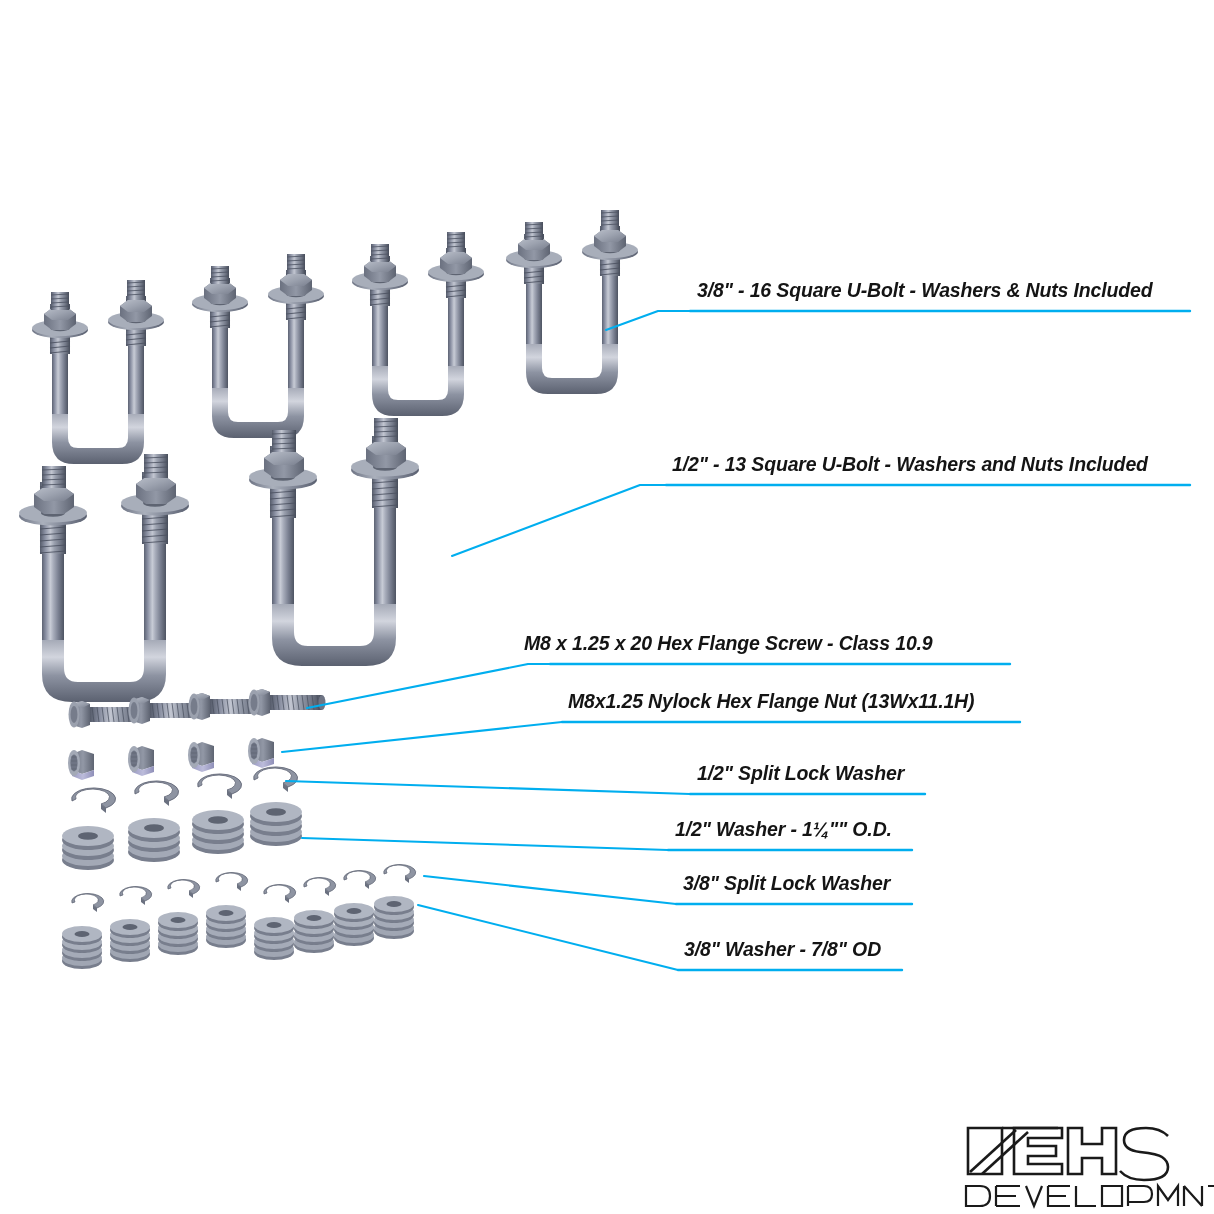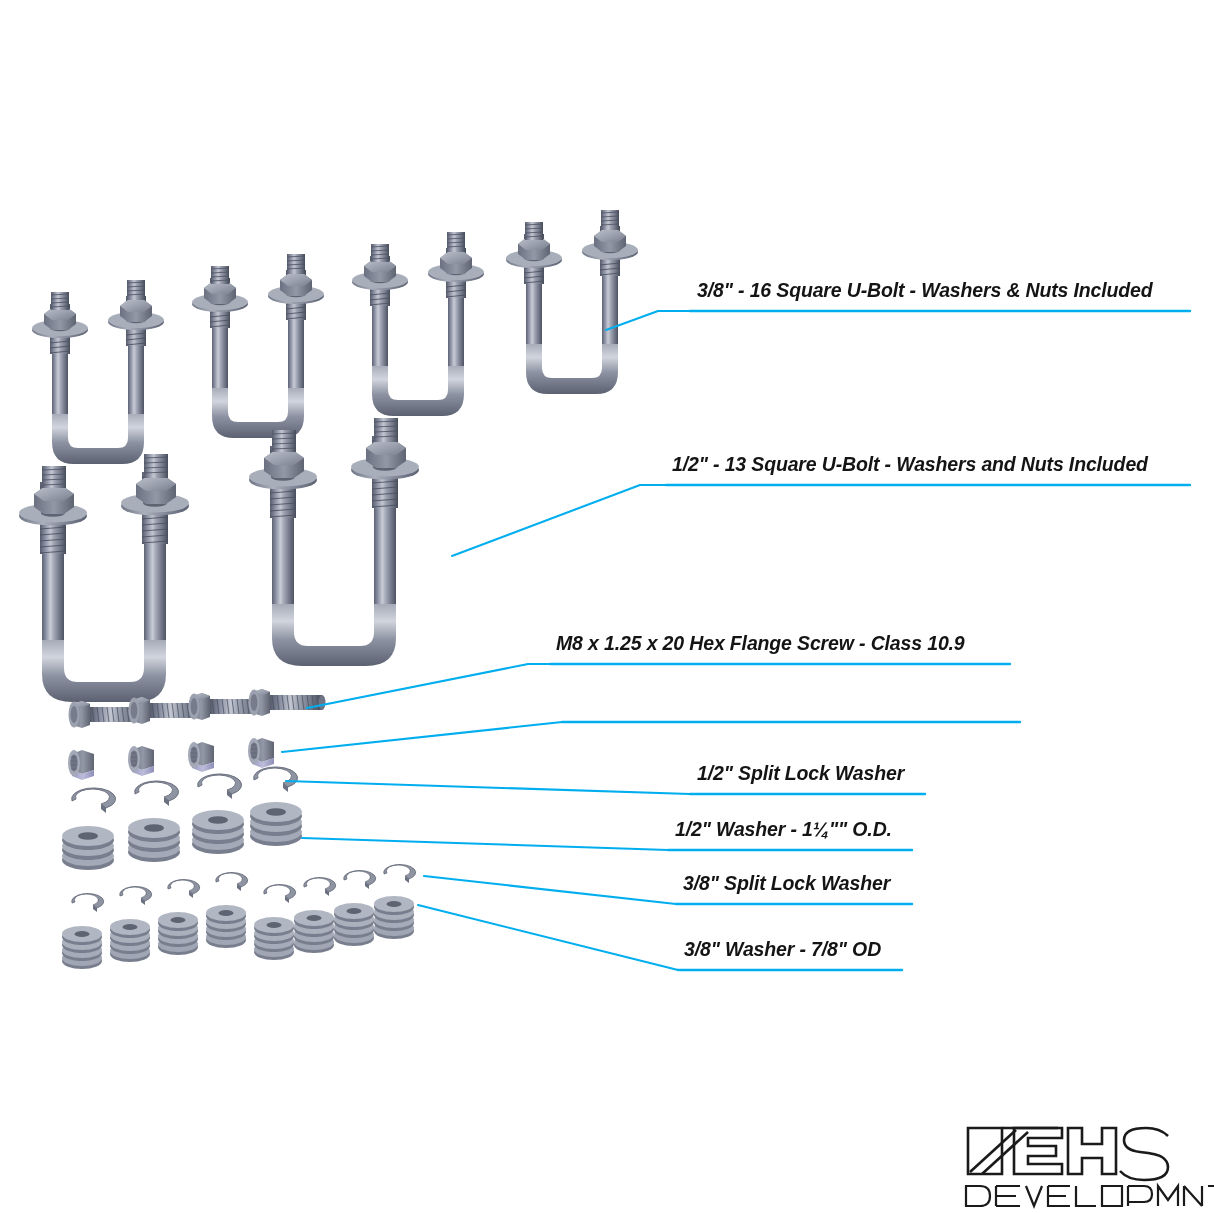--- a/index.html
+++ b/index.html
@@ -931,19 +931,20 @@
           <path d="M220,2 L220,22 M220,2 L238,22 M238,2 L238,22"></path>
           <path d="M244,2 L266,2 M255,2 L255,22"></path>
         </g>
       </g>
 
     </g>
   </svg>
 
   <div class="lbl" style="left: 697px; top: 279px; color: rgb(20, 20, 20);">3/8" - 16 Square U-Bolt - Washers &amp; Nuts Included</div>
   <div class="lbl" style="left: 672px; top: 453px; color: rgb(20, 20, 20);">1/2" - 13  Square U-Bolt - Washers and Nuts Included</div>
-  <div class="lbl" style="left: 556px; top: 632px; color: rgb(20, 20, 20);">M8 x 1.25 x 20 Hex Flange Screw - Class 10.9</div>
+  <div class="lbl" style="left: 524px; top: 632px; color: rgb(20, 20, 20);">M8 x 1.25 x 20 Hex Flange Screw - Class 10.9</div>
+  <div class="lbl" style="left: 568px; top: 690px; color: rgb(20, 20, 20);">M8x1.25 Nylock Hex Flange Nut (13Wx11.1H)</div>
   <div class="lbl" style="left: 697px; top: 762px; color: rgb(20, 20, 20);">1/2" Split Lock Washer</div>
   <div class="lbl" style="left: 675px; top: 818px; color: rgb(20, 20, 20);">1/2" Washer - 1¼"" O.D.</div>
   <div class="lbl" style="left: 683px; top: 872px; color: rgb(20, 20, 20);">3/8" Split Lock Washer</div>
   <div class="lbl" style="left: 684px; top: 938px; color: rgb(20, 20, 20);">3/8" Washer - 7/8" OD</div>
 
 </div>
 
 </body></html>

